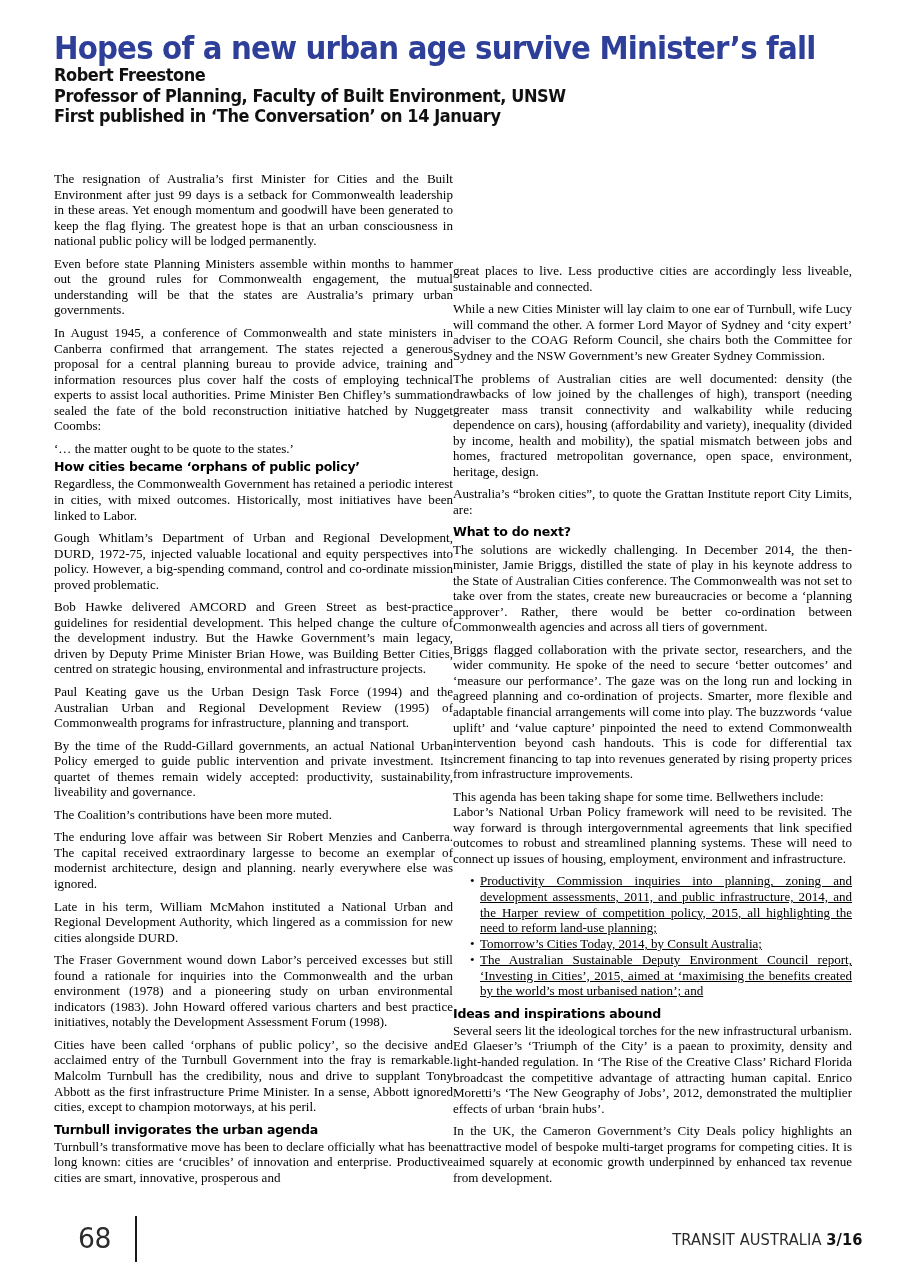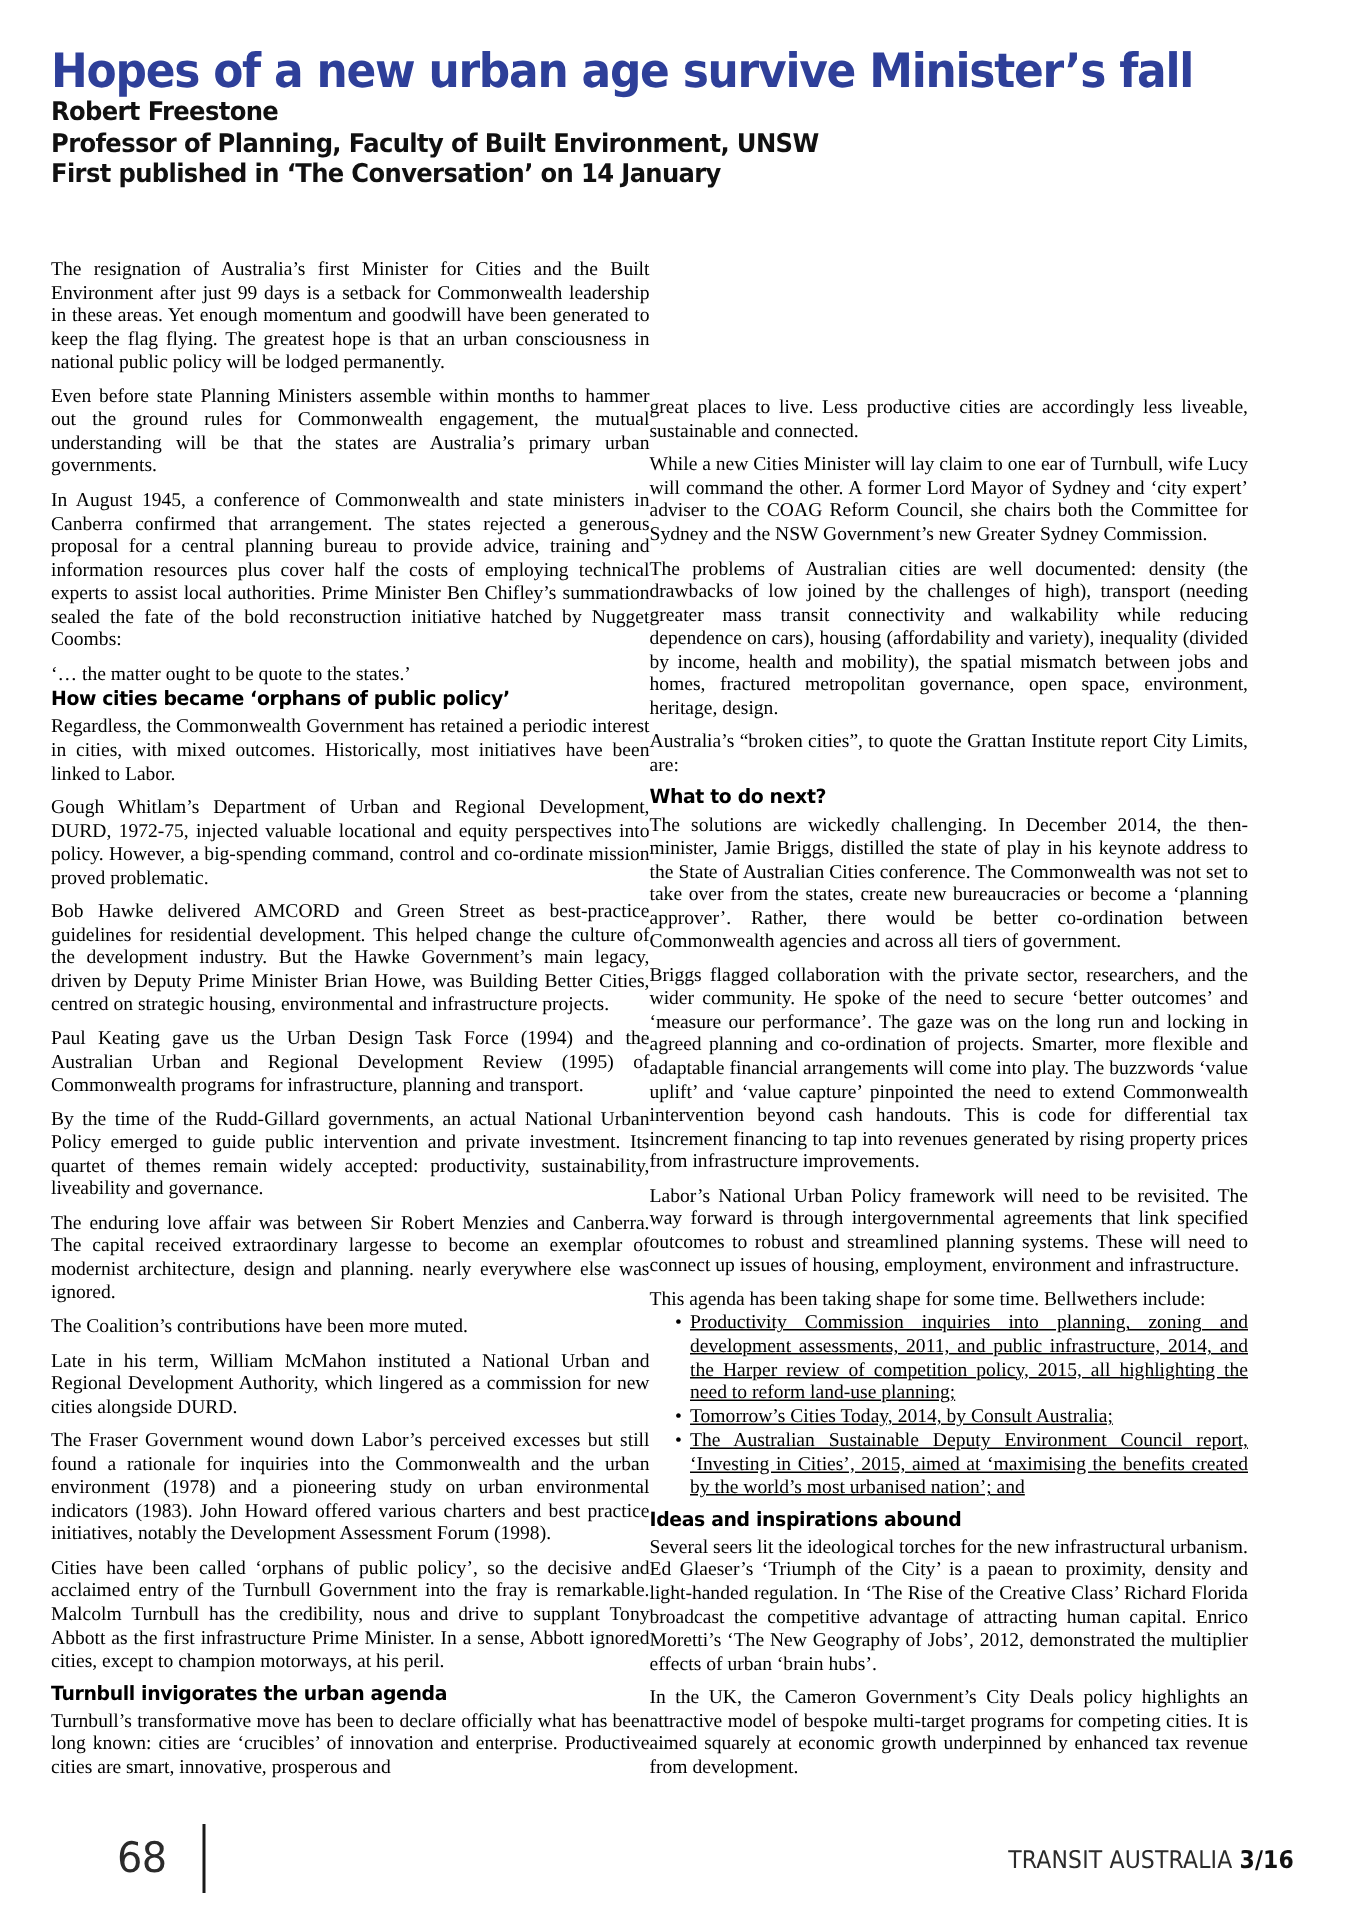--- a/index.html
+++ b/index.html
@@ -16,21 +16,21 @@
     position: relative;
     overflow: hidden;
   }
 
   .page {
     position: absolute;
     left: 0; top: 0;
     width: 905px;
     height: 1280px;
     box-sizing: border-box;
-    padding: 32px 42px 0 34px;
+    padding: 32px 42px 0 54px;
   }
 
   
   .masthead { margin: 0 0 9px 0; }
 
   .article-title {
     font-family: "DejaVu Sans", "Liberation Sans", sans-serif;
     font-weight: bold;
     font-size: 31.5px;
     line-height: 1.03;
@@ -175,38 +175,38 @@
         <p class="para">The resignation of Australia’s first Minister for Cities and the Built Environment after just 99 days is a setback for Commonwealth leadership in these areas. Yet enough momentum and goodwill have been generated to keep the flag flying. The greatest hope is that an urban consciousness in national public policy will be lodged permanently.</p>
         <p class="para">Even before state Planning Ministers assemble within months to hammer out the ground rules for Commonwealth engagement, the mutual understanding will be that the states are Australia’s primary urban governments.</p>
         <p class="para">In August 1945, a conference of Commonwealth and state ministers in Canberra confirmed that arrangement. The states rejected a generous proposal for a central planning bureau to provide advice, training and information resources plus cover half the costs of employing technical experts to assist local authorities. Prime Minister Ben Chifley’s summation sealed the fate of the bold reconstruction initiative hatched by Nugget Coombs:</p>
         <p class="para quote">‘… the matter ought to be quote to the states.’</p>
         <div class="subhead">How cities became ‘orphans of public policy’</div>
         <p class="para">Regardless, the Commonwealth Government has retained a periodic interest in cities, with mixed outcomes. Historically, most initiatives have been linked to Labor.</p>
         <p class="para">Gough Whitlam’s Department of Urban and Regional Development, DURD, 1972-75, injected valuable locational and equity perspectives into policy. However, a big-spending command, control and co-ordinate mission proved problematic.</p>
         <p class="para">Bob Hawke delivered AMCORD and Green Street as best-practice guidelines for residential development. This helped change the culture of the development industry. But the Hawke Government’s main legacy, driven by Deputy Prime Minister Brian Howe, was Building Better Cities, centred on strategic housing, environmental and infrastructure projects.</p>
         <p class="para">Paul Keating gave us the Urban Design Task Force (1994) and the Australian Urban and Regional Development Review (1995) of Commonwealth programs for infrastructure, planning and transport.</p>
         <p class="para">By the time of the Rudd-Gillard governments, an actual National Urban Policy emerged to guide public intervention and private investment. Its quartet of themes remain widely accepted: productivity, sustainability, liveability and governance.</p>
+        <p class="para">The Coalition’s contributions have been more muted.</p>
         <p class="para">The enduring love affair was between Sir Robert Menzies and Canberra. The capital received extraordinary largesse to become an exemplar of modernist architecture, design and planning. nearly everywhere else was ignored.</p>
-        <p class="para">The Coalition’s contributions have been more muted.</p>
         <p class="para">Late in his term, William McMahon instituted a National Urban and Regional Development Authority, which lingered as a commission for new cities alongside DURD.</p>
         <p class="para">The Fraser Government wound down Labor’s perceived excesses but still found a rationale for inquiries into the Commonwealth and the urban environment (1978) and a pioneering study on urban environmental indicators (1983). John Howard offered various charters and best practice initiatives, notably the Development Assessment Forum (1998).</p>
         <p class="para">Cities have been called ‘orphans of public policy’, so the decisive and acclaimed entry of the Turnbull Government into the fray is remarkable. Malcolm Turnbull has the credibility, nous and drive to supplant Tony Abbott as the first infrastructure Prime Minister. In a sense, Abbott ignored cities, except to champion motorways, at his peril.</p>
         <div class="subhead">Turnbull invigorates the urban agenda</div>
         <p class="para">Turnbull’s transformative move has been to declare officially what has been long known: cities are ‘crucibles’ of innovation and enterprise. Productive cities are smart, innovative, prosperous and</p>
       </div>
     <div class="col" id="right-col">
         <p class="para">great places to live. Less productive cities are accordingly less liveable, sustainable and connected.</p>
         <p class="para">While a new Cities Minister will lay claim to one ear of Turnbull, wife Lucy will command the other. A former Lord Mayor of Sydney and ‘city expert’ adviser to the COAG Reform Council, she chairs both the Committee for Sydney and the NSW Government’s new Greater Sydney Commission.</p>
         <p class="para">The problems of Australian cities are well documented: density (the drawbacks of low joined by the challenges of high), transport (needing greater mass transit connectivity and walkability while reducing dependence on cars), housing (affordability and variety), inequality (divided by income, health and mobility), the spatial mismatch between jobs and homes, fractured metropolitan governance, open space, environment, heritage, design.</p>
         <p class="para">Australia’s “broken cities”, to quote the Grattan Institute report City Limits, are:</p>
         <div class="subhead">What to do next?</div>
         <p class="para">The solutions are wickedly challenging. In December 2014, the then-minister, Jamie Briggs, distilled the state of play in his keynote address to the State of Australian Cities conference. The Commonwealth was not set to take over from the states, create new bureaucracies or become a ‘planning approver’. Rather, there would be better co-ordination between Commonwealth agencies and across all tiers of government.</p>
         <p class="para">Briggs flagged collaboration with the private sector, researchers, and the wider community. He spoke of the need to secure ‘better outcomes’ and ‘measure our performance’. The gaze was on the long run and locking in agreed planning and co-ordination of projects. Smarter, more flexible and adaptable financial arrangements will come into play. The buzzwords ‘value uplift’ and ‘value capture’ pinpointed the need to extend Commonwealth intervention beyond cash handouts. This is code for differential tax increment financing to tap into revenues generated by rising property prices from infrastructure improvements.</p>
+        <p class="para tight">This agenda has been taking shape for some time. Bellwethers include:</p>
         <p class="para">Labor’s National Urban Policy framework will need to be revisited. The way forward is through intergovernmental agreements that link specified outcomes to robust and streamlined planning systems. These will need to connect up issues of housing, employment, environment and infrastructure.</p>
-        <p class="para tight">This agenda has been taking shape for some time. Bellwethers include:</p>
         <ul class="bullets">
           <li>Productivity Commission inquiries into planning, zoning and development assessments, 2011, and public infrastructure, 2014, and the Harper review of competition policy, 2015, all highlighting the need to reform land-use planning;</li>
           <li>Tomorrow’s Cities Today, 2014, by Consult Australia;</li>
           <li>The Australian Sustainable Deputy Environment Council report, ‘Investing in Cities’, 2015, aimed at ‘maximising the benefits created by the world’s most urbanised nation’; and</li>
         </ul>
         <div class="subhead">Ideas and inspirations abound</div>
         <p class="para">Several seers lit the ideological torches for the new infrastructural urbanism. Ed Glaeser’s ‘Triumph of the City’ is a paean to proximity, density and light-handed regulation. In ‘The Rise of the Creative Class’ Richard Florida broadcast the competitive advantage of attracting human capital. Enrico Moretti’s ‘The New Geography of Jobs’, 2012, demonstrated the multiplier effects of urban ‘brain hubs’.</p>
         <p class="para">In the UK, the Cameron Government’s City Deals policy highlights an attractive model of bespoke multi-target programs for competing cities. It is aimed squarely at economic growth underpinned by enhanced tax revenue from development.</p>
       </div>
 

